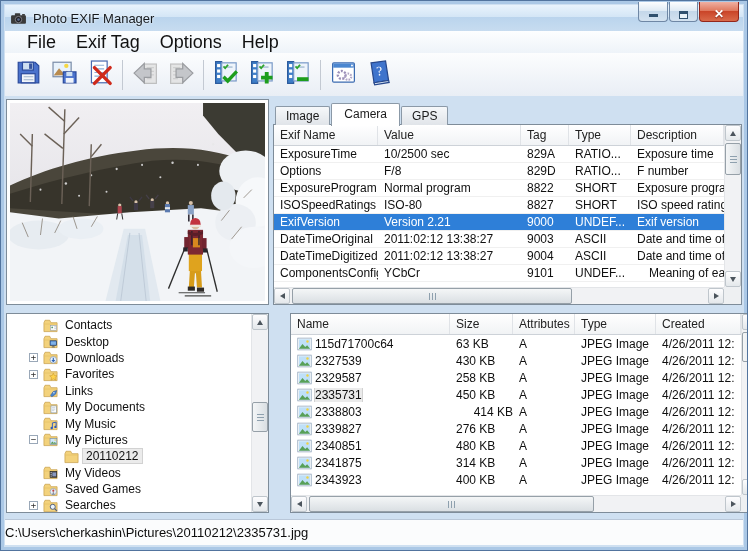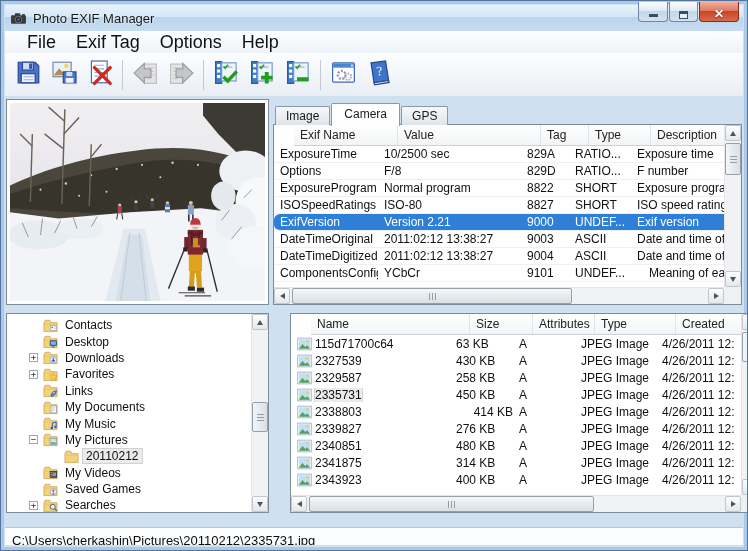--- a/index.html
+++ b/index.html
@@ -47,26 +47,26 @@
 
   .tabstrip{position:absolute;left:274px;top:101px;height:23px;display:flex;align-items:flex-end;z-index:3;}
   .tab{height:19px;line-height:18px;padding:0 10px;font-size:12px;color:#1a1a1a;
     background:linear-gradient(#f6f8fa,#e0e4e9);border:1px solid #8b99a7;border-bottom:none;
     border-radius:2px 2px 0 0;margin-right:1px;cursor:default;}
   .tab.active{height:23px;line-height:21px;background:#fff;margin-bottom:-1px;padding:0 12px;}
 
   .grid-panel{position:absolute;background:#fff;border:1px solid #7e8c99;overflow:hidden;}
   #exif-panel{left:272px;top:123px;width:469px;height:181px;}
   #file-panel{left:289px;top:312px;width:469px;height:200px;}
-  .ghead{display:flex;height:21px;background:linear-gradient(#ffffff,#f1f3f5);border-bottom:1px solid #cdd2d8;margin-left:20px;}
+  .ghead{display:flex;height:21px;background:linear-gradient(#ffffff,#f1f3f5);border-bottom:1px solid #cdd2d8;}
   .hcell{font-size:12px;color:#222;padding:3px 0 0 6px;border-right:1px solid #e0e3e7;overflow:hidden;white-space:nowrap;flex:0 0 auto;}
   .grow{display:flex;height:17px;align-items:center;}
   .exif-row{border-bottom:1px solid #f0f0f0;}
   .gcell{font-size:12px;color:#101010;padding-left:6px;overflow:hidden;white-space:nowrap;flex:0 0 auto;}
-  .grow.sel{background:var(--sel,#2e7fd8);border-radius:6px;} .grow.sel .gcell{color:#fff;}
+  .grow.sel{background:var(--sel,#2e7fd8);} .grow.sel .gcell{color:#fff;}
   .ficon{width:15px;height:14px;margin:0 3px 0 0;flex:0 0 auto;}
   .ficon svg{width:15px;height:14px;display:block;}
   .namewrap{display:flex;align-items:center;overflow:hidden;}
   .chip{background:#ebebeb;outline:1px solid #d2d2d2;}
 
   
   #tree-panel{position:absolute;left:5px;top:312px;width:263px;height:200px;overflow:hidden;padding-top:3px;}
   .trow{display:flex;align-items:center;height:16.4px;font-size:12px;color:#101010;white-space:nowrap;}
   .exp{width:9px;height:9px;border:1px solid #9aa8b8;background:#fff;color:#333;
     font-size:9px;line-height:7px;text-align:center;margin-right:5px;flex:0 0 auto;font-family:"DejaVu Sans Mono",monospace;}
@@ -86,22 +86,22 @@
   .gripv{width:7px;height:7px;background:repeating-linear-gradient(#8ea0ae 0 1px,transparent 1px 3px);}
   .griph{width:7px;height:7px;background:repeating-linear-gradient(90deg,#8ea0ae 0 1px,transparent 1px 3px);}
   .tri{width:0;height:0;}
   .tri.up{border-left:3.5px solid transparent;border-right:3.5px solid transparent;border-bottom:5px solid #4c555d;}
   .tri.down{border-left:3.5px solid transparent;border-right:3.5px solid transparent;border-top:5px solid #4c555d;}
   .tri.left{border-top:3.5px solid transparent;border-bottom:3.5px solid transparent;border-right:5px solid #4c555d;}
   .tri.right{border-top:3.5px solid transparent;border-bottom:3.5px solid transparent;border-left:5px solid #4c555d;}
   .scorner{position:absolute;right:0;bottom:0;width:17px;height:17px;background:#eef0f2;}
 
   
-  .statusbar{position:absolute;left:4px;right:4px;bottom:5px;height:18px;background:#fbfcfd;
-    border-top:1px solid #b9c7d8;font-size:13px;color:#0d0d0d;line-height:25px;padding-left:7px;
+  .statusbar{position:absolute;left:4px;right:4px;bottom:5px;height:26px;background:#fbfcfd;
+    border-top:1px solid #b9c7d8;font-size:13px;color:#0d0d0d;line-height:25px;
     white-space:nowrap;overflow:hidden;}
 </style>
 </head>
 <body>
 
 <div class="window">
 
   <div class="titlebar">
     <span class="app-icon">
       <svg viewBox="0 0 16 16">

